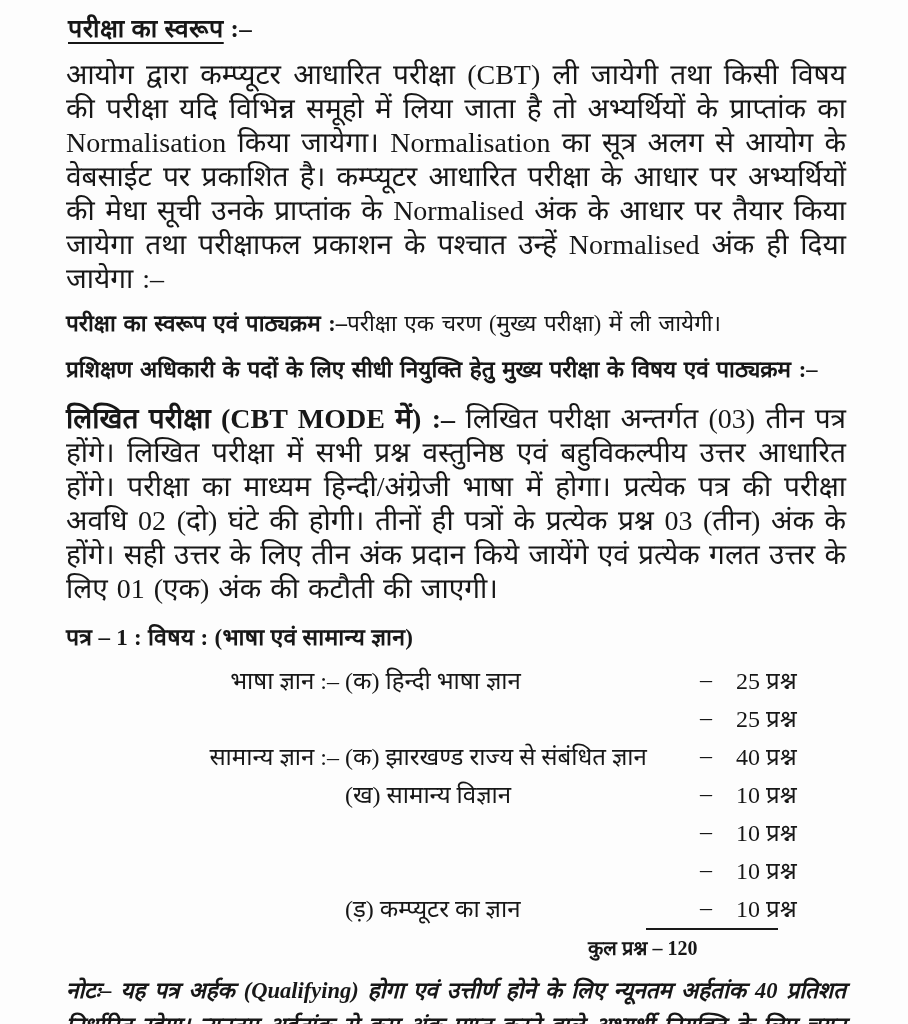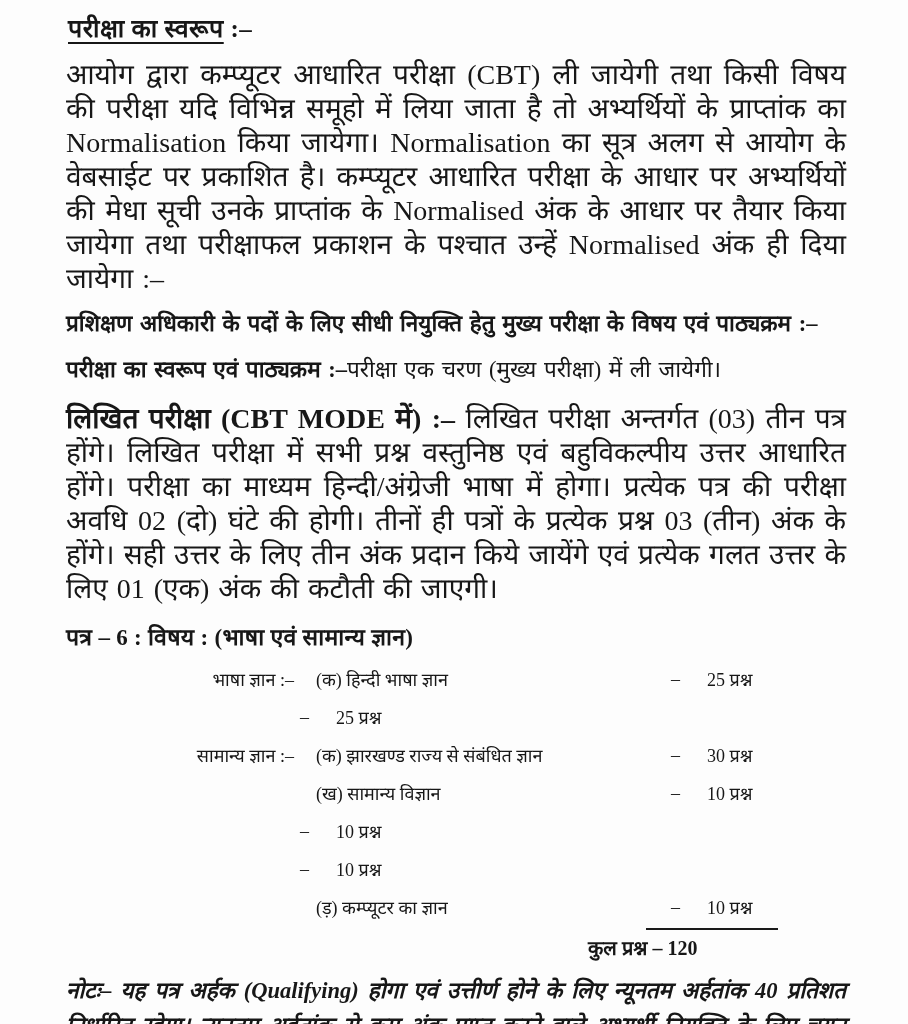--- a/index.html
+++ b/index.html
@@ -61,35 +61,35 @@
     letter-spacing: 0.3px;
   }
   
   .subject-table {
     margin-top: 8px;
   }
   .subject-row {
     display: flex;
     align-items: center;
     height: 38px;
-    font-size: 18px;
+    font-size: 24px;
+    justify-content: flex-end;
   }
   .col-group {
     width: 234px;
     text-align: right;
     padding-right: 6px;
     box-sizing: border-box;
     flex: none;
     white-space: nowrap;
   }
   .col-item {
     width: 355px;
     flex: none;
     white-space: nowrap;
-    margin-left: 16px;
   }
   .col-dash {
     width: 36px;
     flex: none;
   }
   .col-count {
     width: 110px;
     flex: none;
     white-space: nowrap;
   }
@@ -120,48 +120,48 @@
 </style>
 </head>
 <body>
 
 <div class="page">
 
   <h1 class="doc-title"><span class="u">परीक्षा का स्वरूप</span><span> :–</span></h1>
 
   <p class="para">आयोग द्वारा कम्प्यूटर आधारित परीक्षा (CBT) ली जायेगी तथा किसी विषय की परीक्षा यदि विभिन्न समूहो में लिया जाता है तो अभ्यर्थियों के प्राप्तांक का Normalisation किया जायेगा। Normalisation का सूत्र अलग से आयोग के वेबसाईट पर प्रकाशित है। कम्प्यूटर आधारित परीक्षा के आधार पर अभ्यर्थियों की मेधा सूची उनके प्राप्तांक के Normalised अंक के आधार पर तैयार किया जायेगा तथा परीक्षाफल प्रकाशन के पश्चात उन्हें Normalised अंक ही दिया जायेगा :–</p>
 
+  <p class="heading-para"><span class="lead-bold">परीक्षा का स्वरूप एवं पाठ्यक्रम :–</span><span>परीक्षा एक चरण (मुख्य परीक्षा) में ली जायेगी।</span></p>
+
   <p class="heading-para bold-heading">प्रशिक्षण अधिकारी के पदों के लिए सीधी नियुक्ति हेतु मुख्य परीक्षा के विषय एवं पाठ्यक्रम :–</p>
-
-  <p class="heading-para"><span class="lead-bold">परीक्षा का स्वरूप एवं पाठ्यक्रम :–</span><span>परीक्षा एक चरण (मुख्य परीक्षा) में ली जायेगी।</span></p>
 
   <p class="para"><span class="lead-bold">लिखित परीक्षा (CBT MODE में) :– </span><span>लिखित परीक्षा अन्तर्गत (03) तीन पत्र होंगे। लिखित परीक्षा में सभी प्रश्न वस्तुनिष्ठ एवं बहुविकल्पीय उत्तर आधारित होंगे। परीक्षा का माध्यम हिन्दी/अंग्रेजी भाषा में होगा। प्रत्येक पत्र की परीक्षा अवधि 02 (दो) घंटे की होगी। तीनों ही पत्रों के प्रत्येक प्रश्न 03 (तीन) अंक के होंगे। सही उत्तर के लिए तीन अंक प्रदान किये जायेंगे एवं प्रत्येक गलत उत्तर के लिए 01 (एक) अंक की कटौती की जाएगी।</span></p>
 
-  <h2 class="paper-heading">पत्र – 6 : विषय : (भाषा एवं सामान्य ज्ञान)</h2>
+  <h2 class="paper-heading">पत्र – 1 : विषय : (भाषा एवं सामान्य ज्ञान)</h2>
 
   <div class="subject-table">
 
     <div class="subject-row">
       <span class="col-group">भाषा ज्ञान :–</span>
       <span class="col-item">(क) हिन्दी भाषा ज्ञान</span>
       <span class="col-dash">–</span>
       <span class="col-count">25 प्रश्न</span>
     </div>
 
     <div class="subject-row">
       <span class="col-group"></span>
       <span class="col-dash">–</span>
       <span class="col-count">25 प्रश्न</span>
     </div>
 
     <div class="subject-row">
       <span class="col-group">सामान्य ज्ञान :–</span>
       <span class="col-item">(क) झारखण्ड राज्य से संबंधित ज्ञान</span>
       <span class="col-dash">–</span>
-      <span class="col-count">30 प्रश्न</span>
+      <span class="col-count">40 प्रश्न</span>
     </div>
 
     <div class="subject-row">
       <span class="col-group"></span>
       <span class="col-item">(ख) सामान्य विज्ञान</span>
       <span class="col-dash">–</span>
       <span class="col-count">10 प्रश्न</span>
     </div>
 
     <div class="subject-row">

